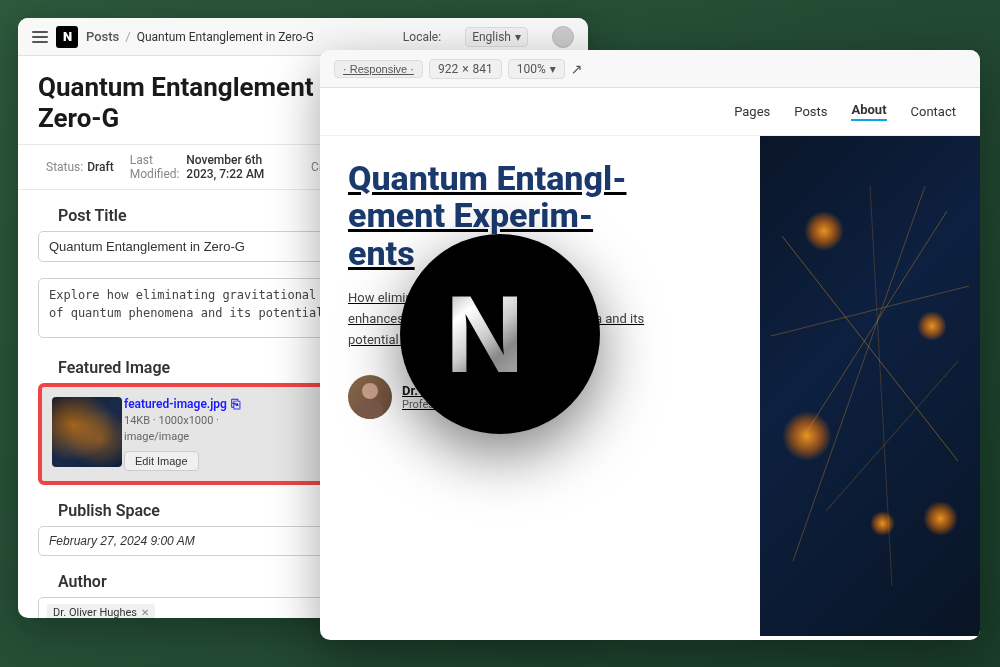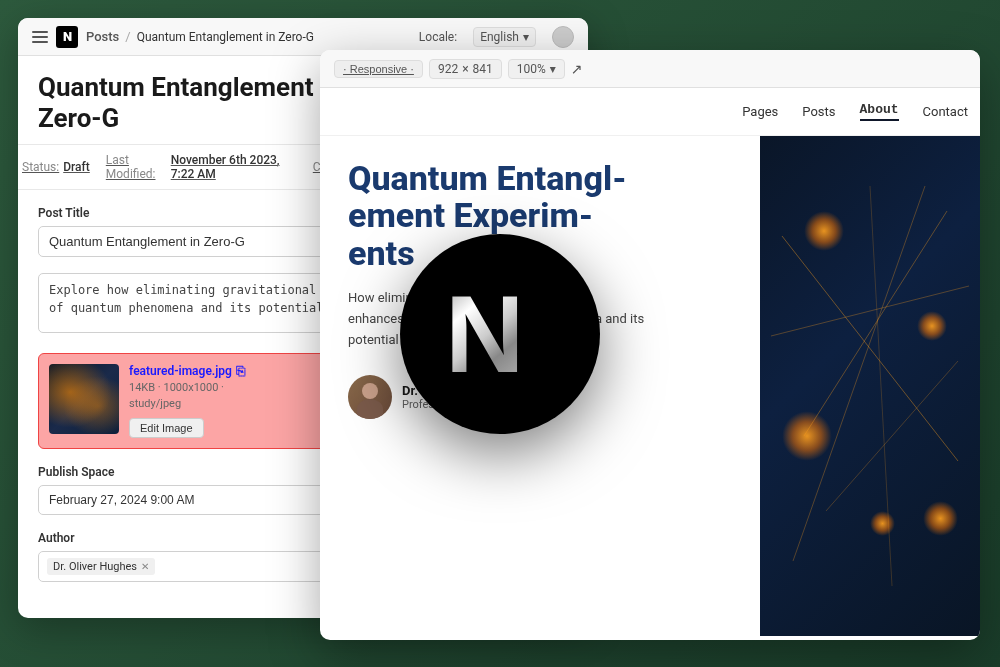--- a/index.html
+++ b/index.html
@@ -91,21 +91,21 @@
     }
 
     .breadcrumb-current {
       color: #333;
       font-size: 12px;
     }
 
     .topbar-right {
       display: flex;
       align-items: center;
-      gap: 16px;
+      gap: 24px;
       font-size: 12px;
       color: #555;
       margin-left: 6px;
     }
 
     .locale-selector {
       display: flex;
       align-items: center;
       gap: 4px;
       background: #f0f0f0;
@@ -176,27 +176,26 @@
       border: none;
       font-size: 13px;
       color: #333;
       cursor: pointer;
     }
 
     
     .status-bar {
       display: flex;
       align-items: center;
-      padding: 8px 4px;
+      padding: 8px 28px;
       background: #fff;
       border-bottom: 1px solid #e8e8e8;
       gap: 16px;
       font-size: 12px;
       color: #555;
-      text-decoration: underline;
     }
 
     .status-badge {
       display: flex;
       align-items: center;
       gap: 4px;
     }
 
     .status-label {
       color: #888;
@@ -244,25 +243,26 @@
       padding: 16px 20px;
       overflow-y: auto;
       height: calc(600px - 38px - 58px - 42px);
     }
 
     .form-group {
       margin-bottom: 16px;
     }
 
     .form-label {
-      font-size: 12px;
+      font-size: 16px;
       font-weight: 600;
       color: #333;
       margin-bottom: 6px;
       display: block;
+      margin-left: 20px;
     }
 
     .form-input {
       width: 100%;
       border: 1px solid #d0d0d0;
       border-radius: 5px;
       padding: 7px 10px;
       font-size: 13px;
       color: #333;
       background: #fff;
@@ -278,25 +278,25 @@
       background: #fff;
       resize: none;
       line-height: 1.5;
       height: 60px;
     }
 
     
     .image-upload-area {
       display: flex;
       align-items: flex-start;
-      gap: 10px;
-      border: 1px solid #ef4444;
+      gap: 2px;
+      border: 4px solid #ef4444;
       border-radius: 6px;
       padding: 10px;
-      background: #fca5a5;
+      background: #e5e5e5;
     }
 
     .image-thumb {
       width: 70px;
       height: 70px;
       border-radius: 4px;
       background: linear-gradient(135deg, #0a1628 0%, #1a2a4a 50%, #0d1f3a 100%);
       flex-shrink: 0;
       position: relative;
       overflow: hidden;
@@ -363,20 +363,21 @@
     }
 
     .date-input {
       width: 100%;
       border: 1px solid #d0d0d0;
       border-radius: 5px;
       padding: 7px 36px 7px 10px;
       font-size: 12px;
       color: #333;
       background: #fff;
+      font-style: italic;
     }
 
     .date-clear {
       position: absolute;
       right: 30px;
       color: #999;
       font-size: 14px;
       cursor: pointer;
     }
 
@@ -505,49 +506,49 @@
       font-size: 14px;
       color: #555;
       cursor: pointer;
     }
 
     
     .preview-nav {
       display: flex;
       align-items: center;
       justify-content: flex-end;
-      padding: 14px 12px;
+      padding: 14px 24px;
       gap: 24px;
       border-bottom: 1px solid #f0f0f0;
     }
 
     .nav-item {
       font-size: 13px;
       color: #333;
       cursor: pointer;
       text-decoration: none;
     }
 
     .nav-item.active {
       font-weight: 700;
-      border-bottom: 2px solid #0f172a;
+      border-bottom: 2px solid #0ea5e9;
       padding-bottom: 2px;
-      font-family: Liberation Mono, monospace;
     }
 
     .preview-content {
       display: flex;
       height: calc(590px - 38px - 52px);
       overflow: hidden;
     }
 
     .preview-article {
       flex: 1;
       padding: 24px 28px;
       overflow: hidden;
+      text-decoration: underline;
     }
 
     .article-title {
       font-size: 34px;
       font-weight: 800;
       color: #1a3a6e;
       line-height: 1.1;
       margin-bottom: 16px;
     }
 
@@ -730,32 +731,33 @@
     <div class="form-group">
       <label class="form-label">Post Title</label>
       <input class="form-input" type="text" value="Quantum Entanglement in Zero-G" style="">
     </div>
 
     <div class="form-group">
       <textarea class="form-textarea" style="">Explore how eliminating gravitational interference enhances the study of quantum phenomena and its potential applications.</textarea>
     </div>
 
     <div class="form-group">
+      <label class="form-label">Featured Image</label>
       <div class="image-upload-area">
         <div class="image-thumb">
           <div class="image-thumb-overlay"></div>
         </div>
         <div class="image-info">
           <div class="image-filename">
             <span>featured-image.jpg</span>
             <span>⎘</span>
           </div>
           <div class="image-meta">
             <span>14KB · 1000x1000 ·</span><br>
-            <span>study/jpeg</span>
+            <span>image/image</span>
           </div>
           <button class="btn-edit-image">Edit Image</button>
         </div>
         <div class="image-remove">✕</div>
       </div>
     </div>
 
     <div class="form-group">
       <label class="form-label">Publish Space</label>
       <div class="date-input-wrap">

